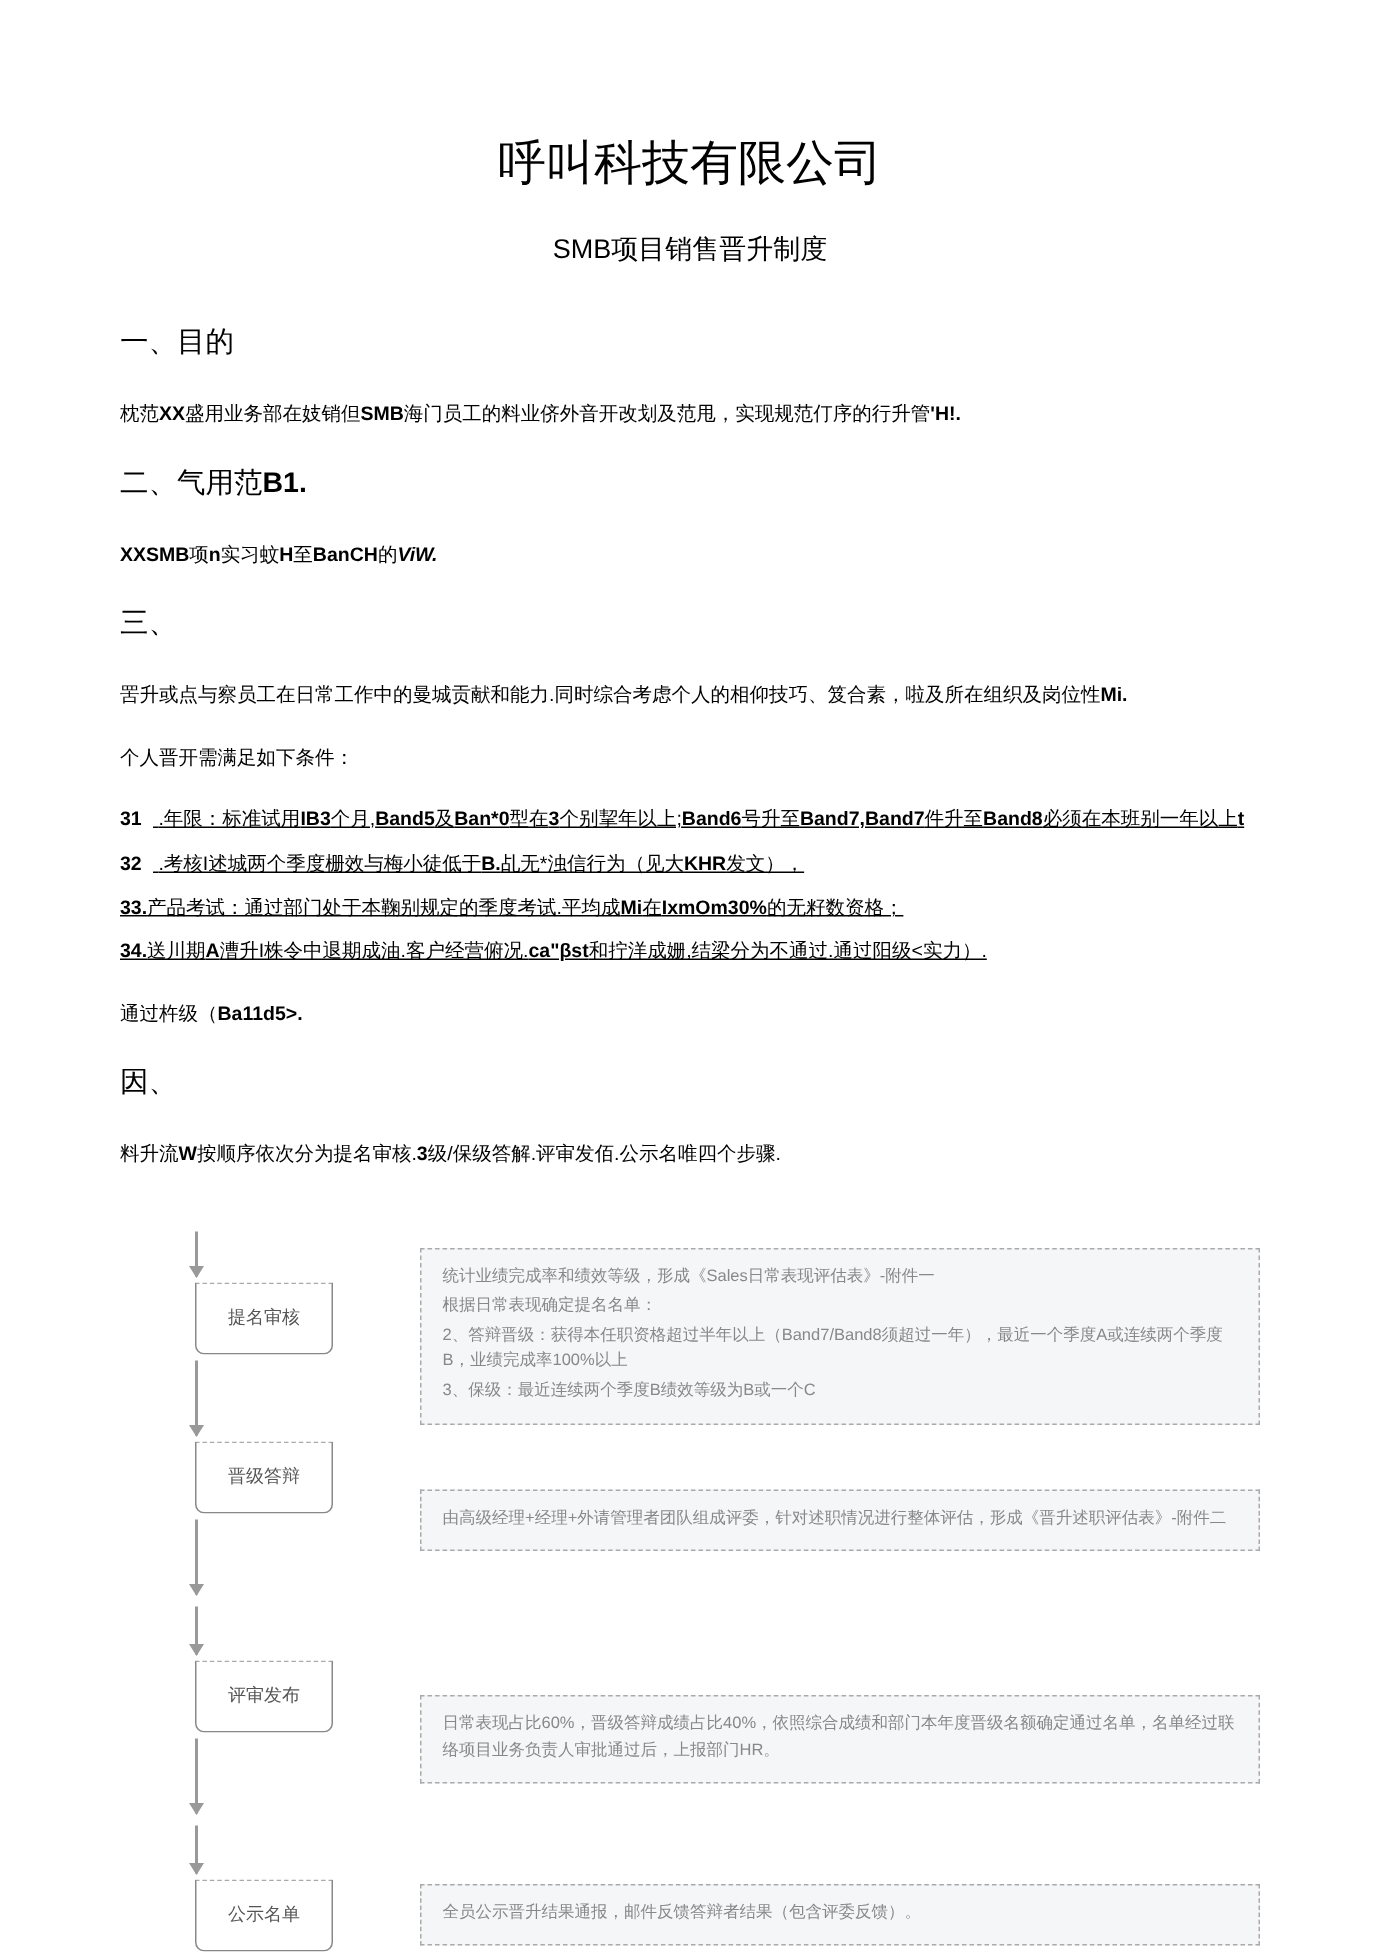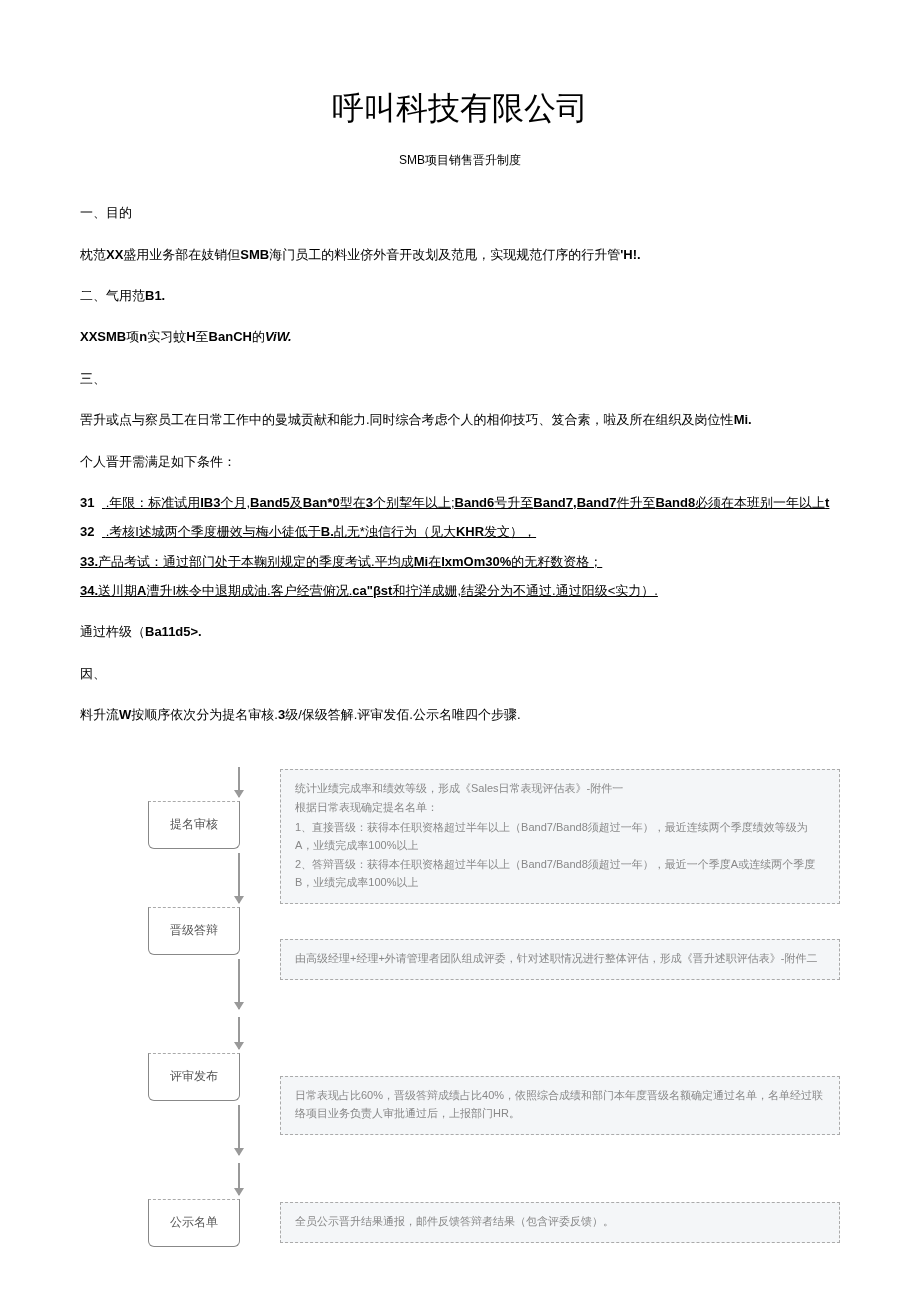--- a/index.html
+++ b/index.html
@@ -14,26 +14,26 @@
       line-height: 1.8;
     }
     .title {
       text-align: center;
       font-size: 32px;
       font-weight: normal;
       margin-bottom: 12px;
     }
     .subtitle {
       text-align: center;
-      font-size: 12px;
+      font-size: 18px;
       font-weight: normal;
       margin-bottom: 30px;
     }
     .section-heading {
-      font-size: 13px;
+      font-size: 19px;
       margin-top: 16px;
       margin-bottom: 8px;
     }
     .paragraph {
       margin: 18px 0;
     }
     .bold { font-weight: bold; }
     .italic { font-style: italic; }
     .item-line {
       margin: 6px 0;
@@ -52,21 +52,21 @@
     .flow-row {
       display: flex;
       align-items: stretch;
       margin-bottom: 0;
     }
     .flow-left {
       width: 110px;
       flex-shrink: 0;
       display:flex;
       flex-direction:column;
-      align-items:flex-end;
+      align-items:flex-start;
     }
     .flow-box {
       border: 1px solid #888;
       border-top: 1px dashed #aaa;
       border-bottom-left-radius: 6px;
       border-bottom-right-radius: 6px;
       width: 90px;
       height: 46px;
       display:flex;
       align-items:center;
@@ -180,22 +180,22 @@
   <div class="flow-row">
     <div class="flow-left">
       <div class="flow-start-arrow"></div>
       <div class="flow-box">提名审核</div>
       <div class="flow-arrow"></div>
     </div>
     <div class="flow-right">
       <div class="flow-desc">
         <p>统计业绩完成率和绩效等级，形成《Sales日常表现评估表》-附件一</p>
         <p>根据日常表现确定提名名单：</p>
-        <p>1、直接晋级：获得本任职资格超过半年以上（Band7/Band8须超过一年），最近连续两个季度绩效等级为A，业绩完成率100%以上</p>
         <p>2、答辩晋级：获得本任职资格超过半年以上（Band7/Band8须超过一年），最近一个季度A或连续两个季度B，业绩完成率100%以上</p>
+        <p>3、保级：最近连续两个季度B绩效等级为B或一个C</p>
       </div>
     </div>
   </div>
 
   <div class="flow-row">
     <div class="flow-left">
       <div class="flow-box">晋级答辩</div>
       <div class="flow-arrow"></div>
     </div>
     <div class="flow-right">

